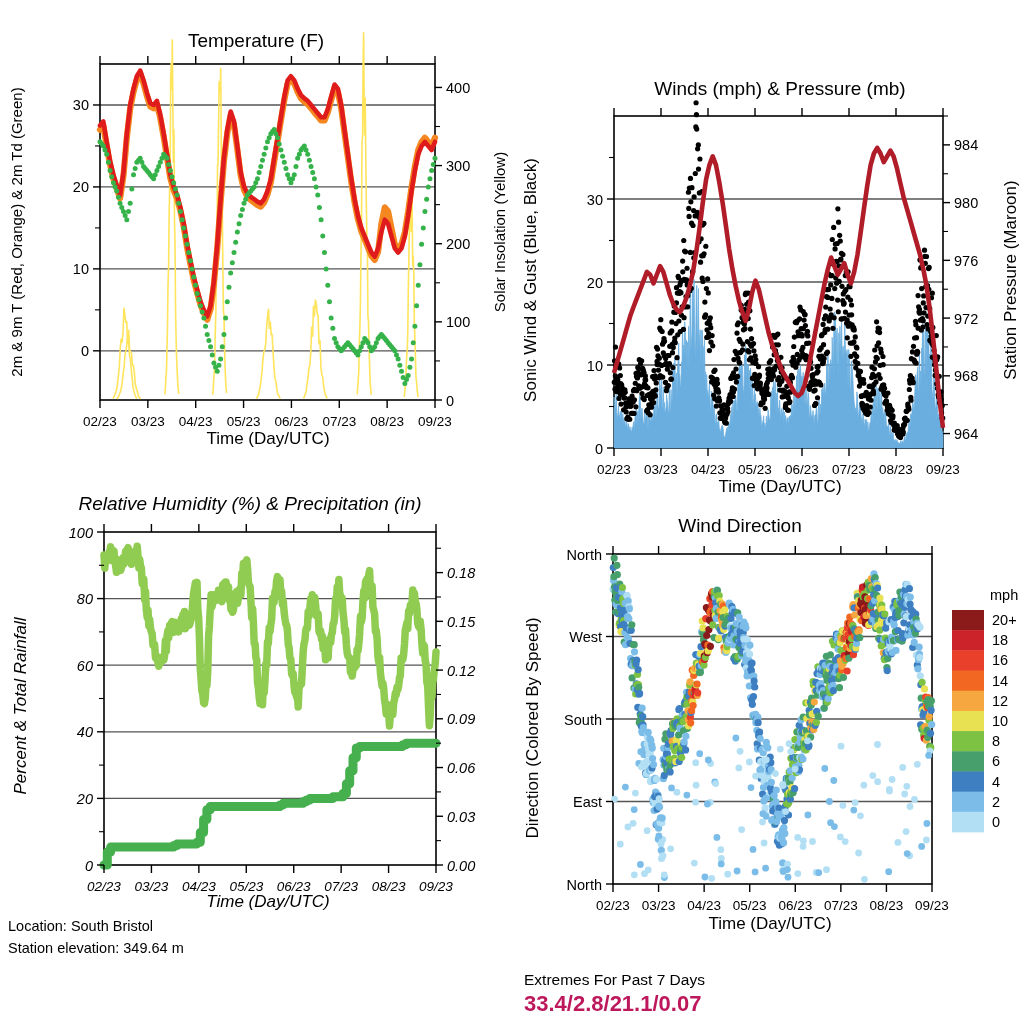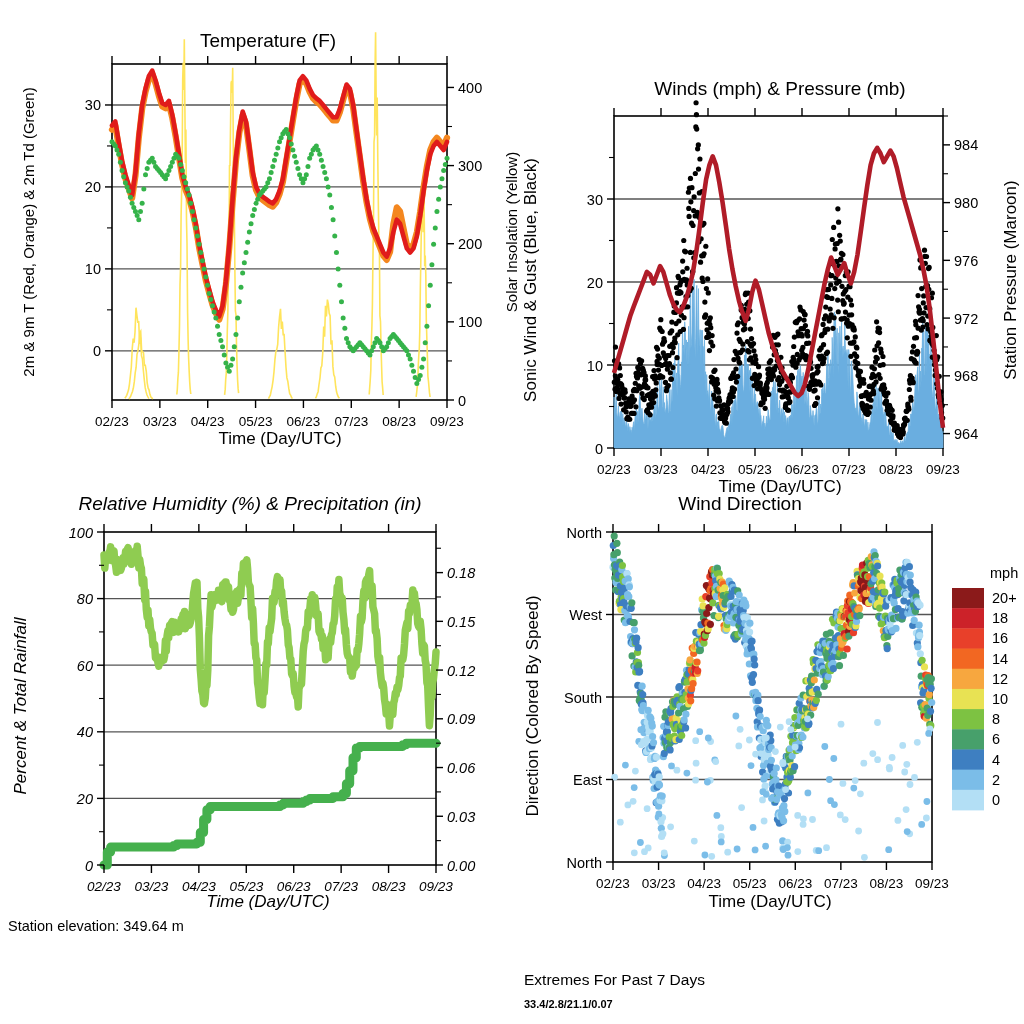--- a/index.html
+++ b/index.html
@@ -27,29 +27,29 @@
   .tmark { stroke: #000; stroke-width: 1.4; }
   .tmarkS { stroke: #000; stroke-width: 1.1; }
   .footer {
     position: absolute; left: 8px; top: 916px;
     font-size: 14.5px; line-height: 21.5px; white-space: pre;
   }
   .extremes {
     position: absolute; left: 524px; top: 920px; width: 420px;
     font-size: 15.5px; line-height: 24px; text-align: left; margin-top: 48px;
   }
-  .extval { font-weight: bold; color: #000000; font-size: 11px; }
+  .extval { font-weight: bold; color: #be185d; font-size: 22px; }
   .cbar-label { font-size: 14.5px; text-anchor: start; }
 </style>
 </head>
 <body>
 
 <div id="root">
 
-  <div class="panel" style="left:12px; top:0px; width:512px; height:455px;">
+  <div class="panel" style="left:0px; top:0px; width:512px; height:455px;">
     <svg width="512" height="455" viewBox="0 0 512 455">
       <text class="title" x="256" y="47">Temperature (F)</text>
       <text class="axlabel" x="-232" y="22" transform="rotate(-90)" style="font-size:15px;">2m &amp; 9m T (Red, Orange) &amp; 2m Td (Green)</text>
       <text class="axlabel" x="-232" y="505" transform="rotate(-90)" style="font-size:15px;">Solar Insolation (Yellow)</text>
       <text class="axlabel" x="268" y="444">Time (Day/UTC)</text>
       <g id="p1">
           <line x1="100" y1="350.8292682926829" x2="435" y2="350.8292682926829" class="grid"></line>
           <line x1="100" y1="268.8780487804878" x2="435" y2="268.8780487804878" class="grid"></line>
           <line x1="100" y1="186.9268292682927" x2="435" y2="186.9268292682927" class="grid"></line>
           <line x1="100" y1="104.97560975609758" x2="435" y2="104.97560975609758" class="grid"></line>
@@ -1368,21 +1368,21 @@
           <line x1="388.57142857142856" y1="395" x2="388.57142857142856" y2="403" class="tmark"></line>
           <line x1="388.57142857142856" y1="62" x2="388.57142857142856" y2="54" class="tmark"></line>
           <text x="388.57142857142856" y="421" class="tickC">08/23</text>
           <line x1="436" y1="395" x2="436" y2="403" class="tmark"></line>
           <line x1="436" y1="62" x2="436" y2="54" class="tmark"></line>
           <text x="436" y="421" class="tickC">09/23</text>
         </g>
     </svg>
   </div>
 
-  <div class="panel" style="left:512px; top:470px; width:512px; height:445px;">
+  <div class="panel" style="left:512px; top:492px; width:512px; height:445px;">
     <svg width="512" height="445" viewBox="0 0 512 445">
       <text class="title" x="228" y="40">Wind Direction</text>
       <text class="axlabel" x="-236" y="26" transform="rotate(-90)">Direction (Colored By Speed)</text>
       <text class="axlabel" x="258" y="437">Time (Day/UTC)</text>
       <g id="p4">
           <line x1="101" y1="144.5" x2="420" y2="144.5" class="grid"></line>
           <line x1="101" y1="227" x2="420" y2="227" class="grid"></line>
           <line x1="101" y1="309.5" x2="420" y2="309.5" class="grid"></line>
           <rect x="101" y="62" width="319" height="330" class="frame"></rect>
           <g>
@@ -2616,20 +2616,20 @@
           <rect x="440" y="279.4545454545455" width="32" height="20.581818181818182" fill="#3e7fc1"></rect>
           <text x="480" y="294.54545454545456" class="cbar-label">4</text>
           <rect x="440" y="299.6363636363636" width="32" height="20.581818181818182" fill="#7bbde8"></rect>
           <text x="480" y="314.7272727272727" class="cbar-label">2</text>
           <rect x="440" y="319.81818181818187" width="32" height="20.581818181818182" fill="#b3dff5"></rect>
           <text x="480" y="334.90909090909093" class="cbar-label">0</text>
         </g>
     </svg>
   </div>
 
-  <div class="footer" id="footer-block"><div>Station elevation: 349.64 m</div></div>
+  <div class="footer" id="footer-block"><div>Location: South Bristol</div><div>Station elevation: 349.64 m</div></div>
 
   <div class="extremes">
     <div>Extremes For Past 7 Days</div>
     <div class="extval">33.4/2.8/21.1/0.07</div>
   </div>
 
 </div>
 
 </body></html>

